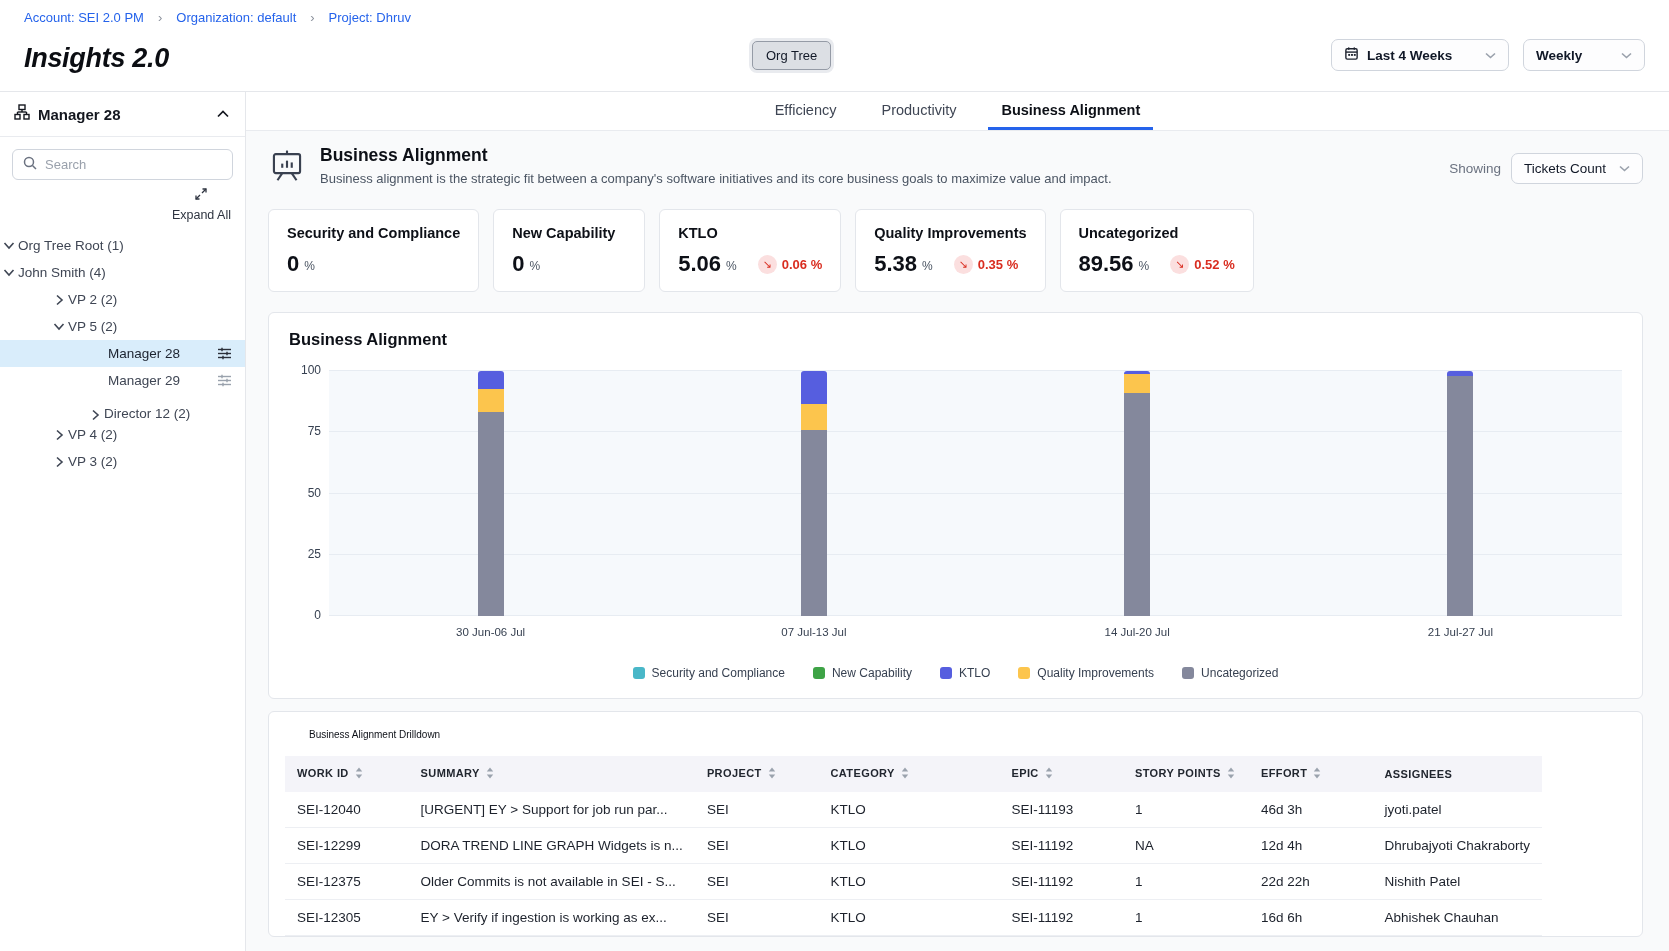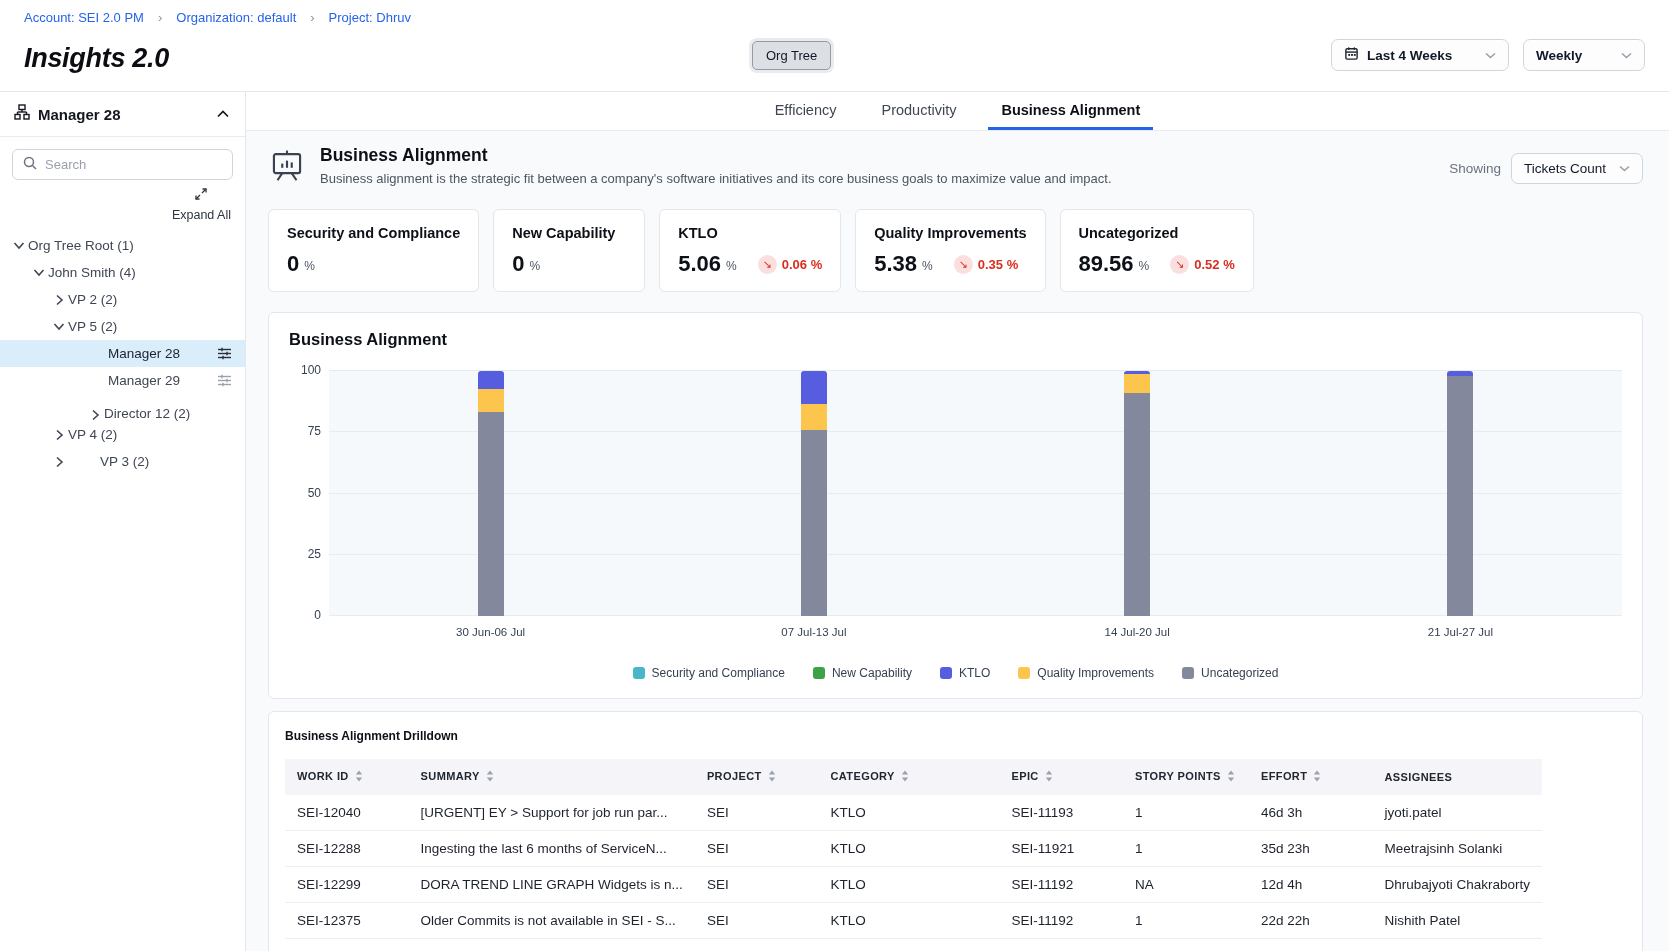--- a/index.html
+++ b/index.html
@@ -90,21 +90,21 @@
   .bar .seg.seg-top { border-radius:3px 3px 0 0; }
   .xlabels { position:relative; height:26px; margin-top:10px; }
   .xlabel { position:absolute; transform:translateX(-50%); font-size:11.5px; color:#374151; white-space:nowrap; }
   .legend { display:flex; justify-content:center; gap:28px; margin-top:14px; padding-bottom:4px; }
   .legend-item { display:flex; align-items:center; gap:7px; cursor:pointer; }
   .legend-swatch { width:12px; height:12px; border-radius:3px; }
   .legend-label { font-size:12px; color:#374151; }
 
   
   .table-card { margin-top:12px; padding:17px 16px 0 16px; }
-  .table-title { font-size:12px; font-weight:700; color:#0d1017; }
+  .table-title { font-size:10px; font-weight:400; color:#0d1017;margin-left:24px; }
   table.drilldown { width:1257px; margin-top:16px; border-collapse:collapse; }
   .drilldown thead th { background:#f4f4f9; text-align:left; font-size:11px; font-weight:700; letter-spacing:0.4px;
      color:#21262f; padding:11px 12px; white-space:nowrap; cursor:pointer; }
   .drilldown thead th .sort-ico { display:inline-block; vertical-align:-2px; margin-left:6px; }
   .drilldown tbody td { font-size:13.5px; color:#1d222c; padding:10px 12px; border-bottom:1px solid #edeff3; white-space:nowrap; overflow:hidden; text-overflow:ellipsis; }
   .drilldown tbody tr { background:#fff; cursor:pointer; }
 </style>
 </head>
 <body>
 
@@ -190,29 +190,29 @@
                 <line x1="7" y1="5" x2="11" y2="1"></line>
                 <polyline points="7.5,1 11,1 11,4.5"></polyline>
                 <line x1="5" y1="7" x2="1" y2="11"></line>
                 <polyline points="4.5,11 1,11 1,7.5"></polyline>
               </svg>
           </span>
           <span>Expand All</span>
         </button>
       </div>
       <div class="tree" id="tree">
-          <div class="tree-row" style="padding-left: 10px;">
+          <div class="tree-row" style="padding-left: 0;">
             <span class="tree-chev">
               <svg width="12" height="9" viewBox="0 0 12 8" fill="none" stroke="#3f4654" stroke-width="1.6">
                 <polyline points="1.5,1.5 6,6.5 10.5,1.5"></polyline>
               </svg>
             </span>
             <span class="tree-label">Org Tree Root (1)</span>
           </div>
-          <div class="tree-row" style="padding-left: 30px;">
+          <div class="tree-row" style="">
             <span class="tree-chev">
               <svg width="12" height="9" viewBox="0 0 12 8" fill="none" stroke="#3f4654" stroke-width="1.6">
                 <polyline points="1.5,1.5 6,6.5 10.5,1.5"></polyline>
               </svg>
             </span>
             <span class="tree-label">John Smith (4)</span>
           </div>
           <div class="tree-row" style="padding-left: 50px;">
             <span class="tree-chev">
               <svg width="9" height="12" viewBox="0 0 8 12" fill="none" stroke="#3f4654" stroke-width="1.6">
@@ -266,21 +266,21 @@
             <span class="tree-label">Director 12 (2)</span>
           </div>
           <div class="tree-row" style="padding-left: 50px;">
             <span class="tree-chev">
               <svg width="9" height="12" viewBox="0 0 8 12" fill="none" stroke="#3f4654" stroke-width="1.6">
                 <polyline points="1.5,1.5 6.5,6 1.5,10.5"></polyline>
               </svg>
             </span>
             <span class="tree-label">VP 4 (2)</span>
           </div>
-          <div class="tree-row" style="padding-left: 50px; gap: 32px;">
+          <div class="tree-row" style="padding-left: 50px;">
             <span class="tree-chev">
               <svg width="9" height="12" viewBox="0 0 8 12" fill="none" stroke="#3f4654" stroke-width="1.6">
                 <polyline points="1.5,1.5 6.5,6 1.5,10.5"></polyline>
               </svg>
             </span>
             <span class="tree-label">VP 3 (2)</span>
           </div>
         </div>
     </aside>
 
@@ -486,30 +486,20 @@
             <tbody id="tbody">
                 <tr>
                   <td>SEI-12040</td>
                   <td>[URGENT] EY &gt; Support for job run par...</td>
                   <td>SEI</td>
                   <td>KTLO</td>
                   <td>SEI-11193</td>
                   <td>1</td>
                   <td>46d 3h</td>
                   <td>jyoti.patel</td>
-                </tr>
-                <tr>
-                  <td>SEI-12288</td>
-                  <td>Ingesting the last 6 months of ServiceN...</td>
-                  <td>SEI</td>
-                  <td>KTLO</td>
-                  <td>SEI-11921</td>
-                  <td>1</td>
-                  <td>35d 23h</td>
-                  <td>Meetrajsinh Solanki</td>
                 </tr>
                 <tr>
                   <td>SEI-12299</td>
                   <td>DORA TREND LINE GRAPH Widgets is n...</td>
                   <td>SEI</td>
                   <td>KTLO</td>
                   <td>SEI-11192</td>
                   <td>NA</td>
                   <td>12d 4h</td>
                   <td>Dhrubajyoti Chakraborty</td>

